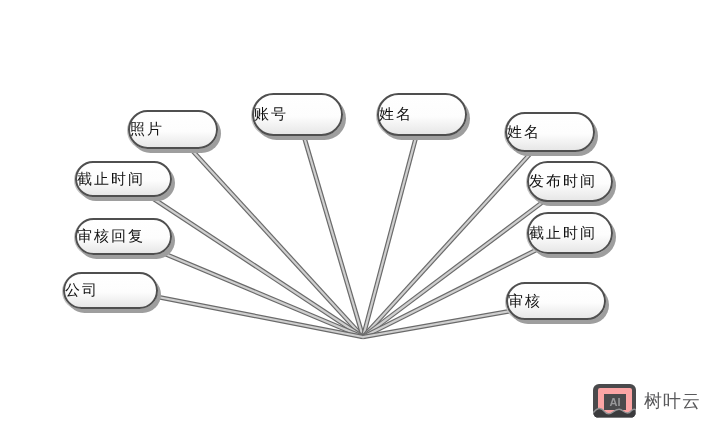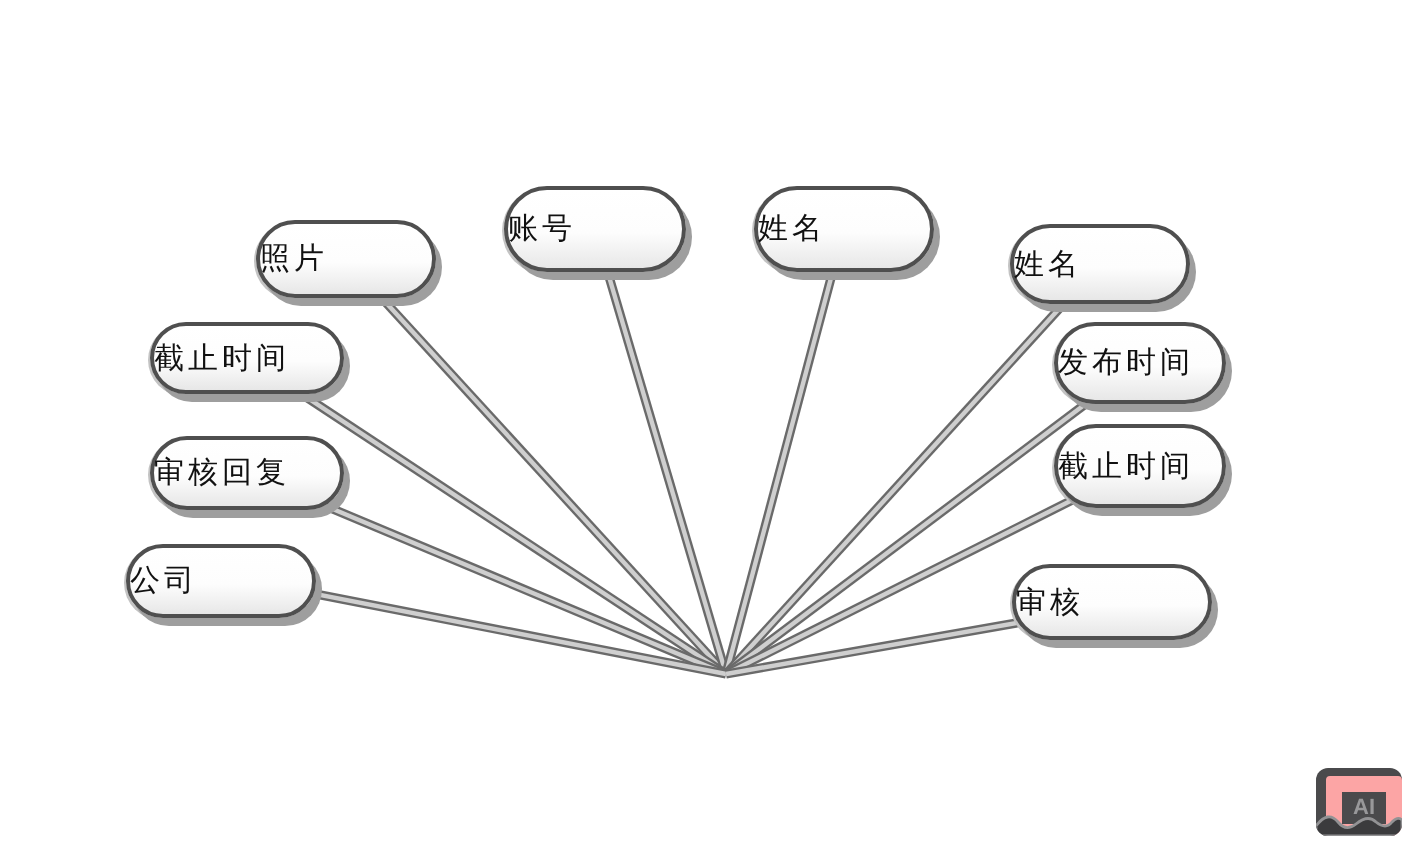--- a/index.html
+++ b/index.html
@@ -69,21 +69,21 @@
     background: #4a4a4c;
     border-radius: 6px;
     overflow: hidden;
   }
   .wm-ai-box {
     position: absolute;
     left: 5px;
     top: 4px;
     width: 22px;
     height: 16px;
-    border: 8px solid #fca5a5;
+    border: 6px solid #fca5a5;
     border-radius: 2px;
     display: flex;
     align-items: center;
     justify-content: center;
     color: #98989a;
     font-size: 11px;
     font-weight: bold;
     letter-spacing: 0;
   }
   .wm-mountain {
@@ -162,15 +162,16 @@
     </div>
 
 
   <div class="watermark">
     <div class="wm-badge">
       <div class="wm-ai-box">AI</div>
       <svg class="wm-mountain" xmlns="http://www.w3.org/2000/svg" viewBox="0 0 43 15" preserveAspectRatio="none">
         <path d="M0 15 L0 10 Q6 2 11 8 Q15 13 20 9 Q26 4 30 8 Q35 12 38 8 Q41 5 43 7 L43 15 Z" fill="#3b3b3d" stroke="#929294" stroke-width="1.4"></path>
       </svg>
     </div>
+    <span class="wm-brand">树叶云</span>
   </div>
 
 </div>
 
 </body></html>

